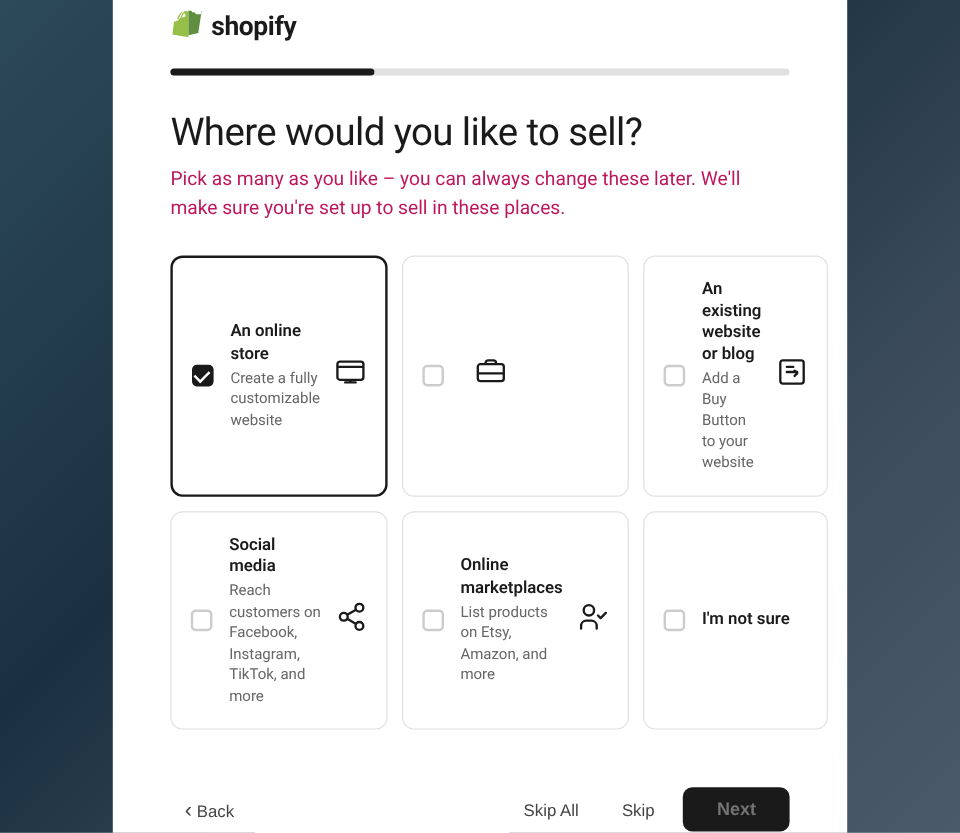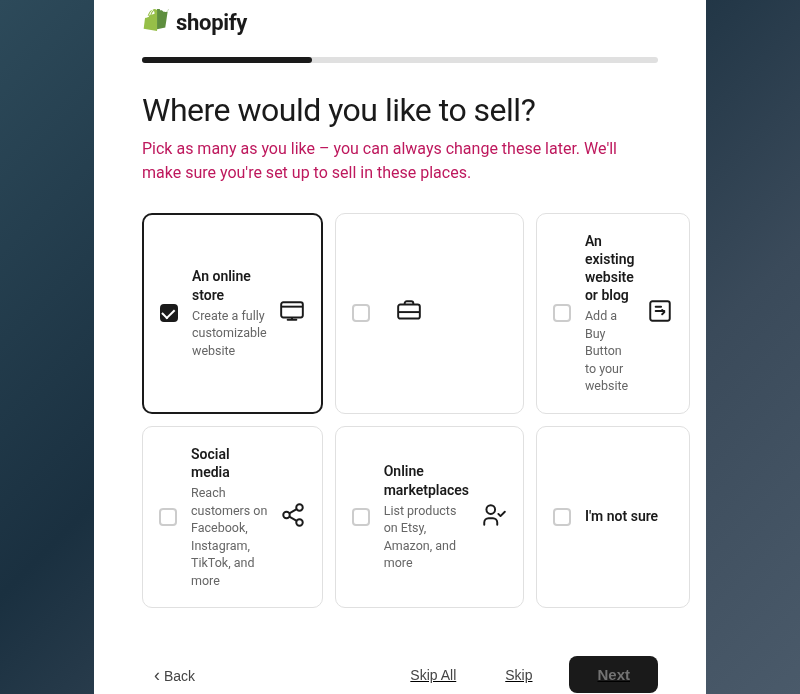--- a/index.html
+++ b/index.html
@@ -169,22 +169,21 @@
       display: flex;
       align-items: flex-end;
       gap: 4px;
       padding: 8px 12px;
       border-radius: 6px;
     }
 
     .footer-right {
       display: flex;
       align-items: center;
-      gap: 25px;
-      text-decoration: underline;
+      gap: 12px;
     }
 
     .skip-all-btn {
       background: none;
       border: none;
       cursor: pointer;
       font-size: 14px;
       color: #444;
       padding: 8px 12px;
       border-radius: 6px;

